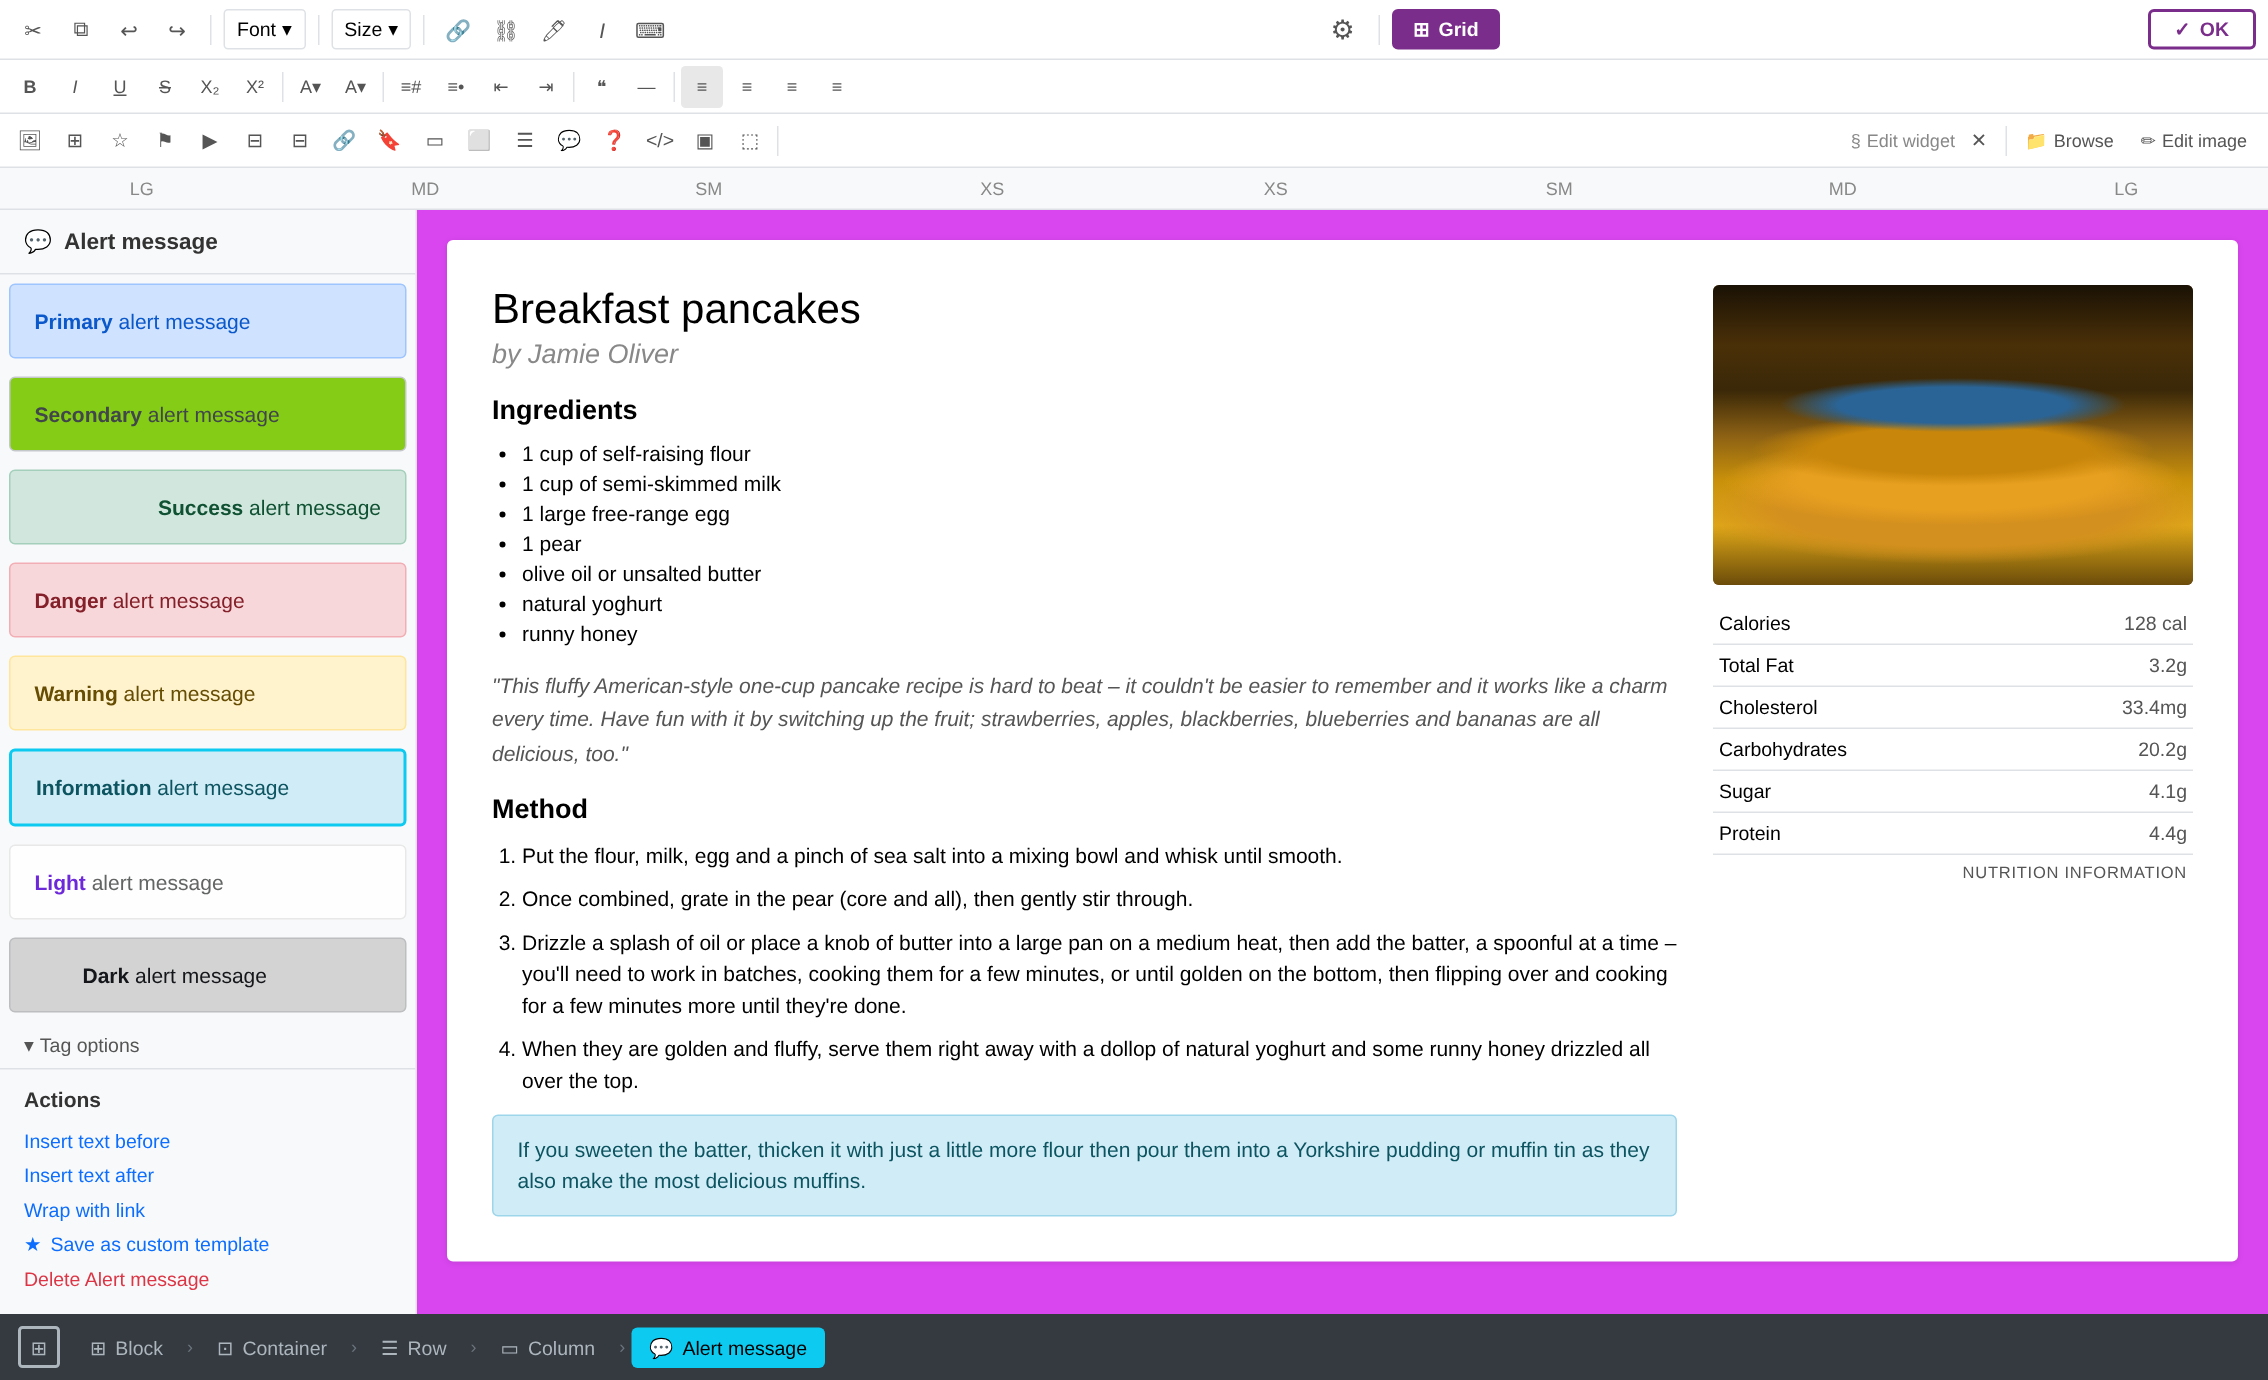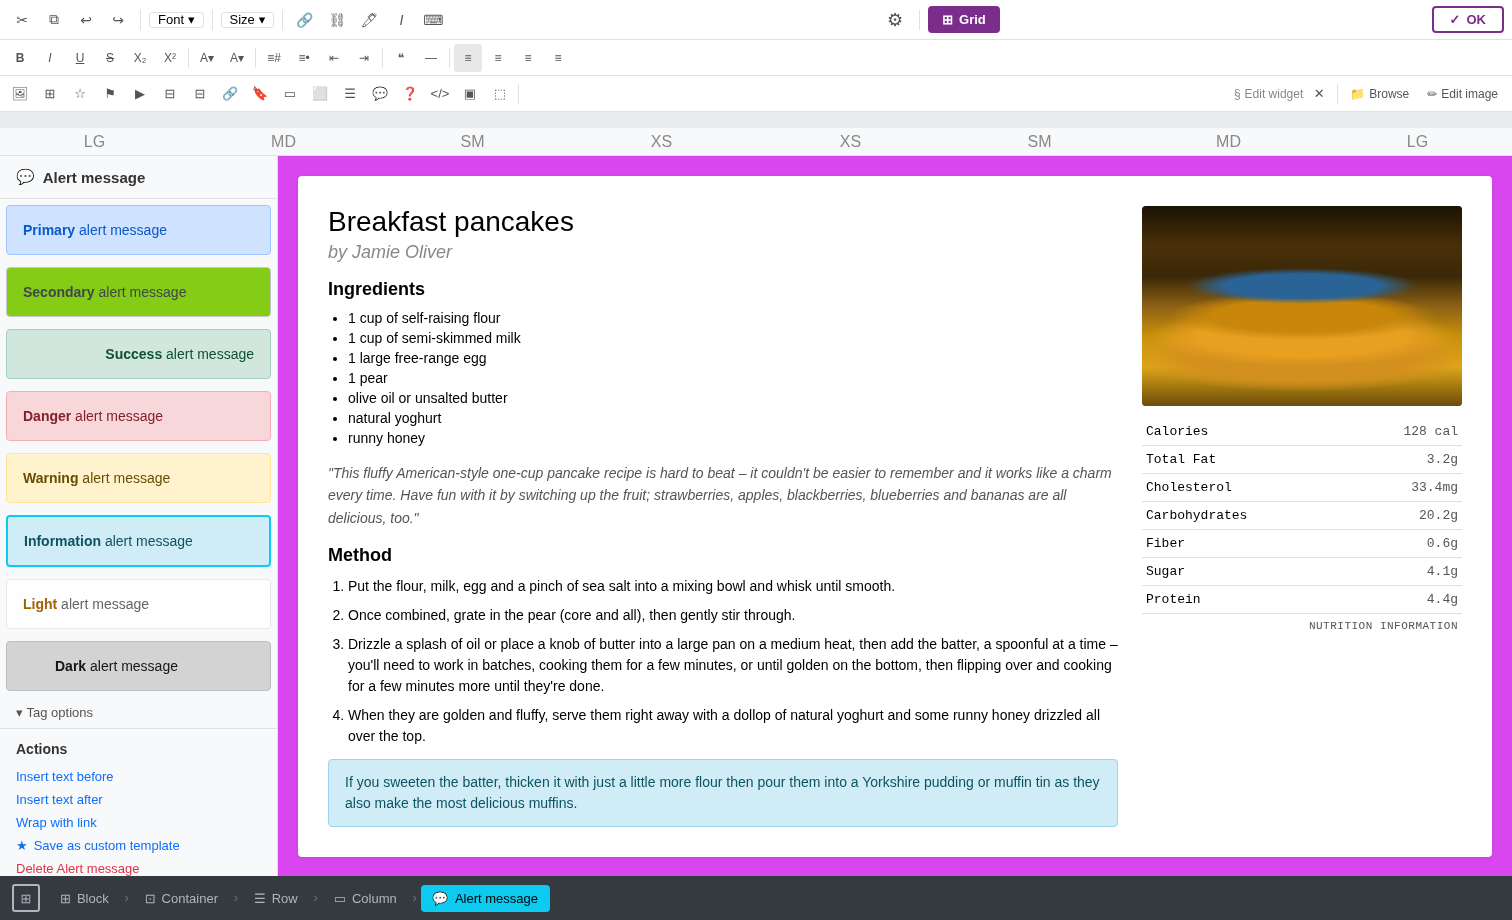--- a/index.html
+++ b/index.html
@@ -10,21 +10,21 @@
       display: flex; align-items: center; background: #fff; border-bottom: 1px solid #dee2e6;
       height: 40px; padding: 0 8px; gap: 4px; flex-shrink: 0;
     }
     .toolbar-top .t-btn {
       width: 28px; height: 28px; display: flex; align-items: center; justify-content: center;
       background: none; border: none; cursor: pointer; color: #555; font-size: 14px; border-radius: 3px;
     }
     .toolbar-top .t-sep { width: 1px; height: 20px; background: #dee2e6; margin: 0 4px; }
     .toolbar-top .t-select {
       display: flex; align-items: center; gap: 4px; border: 1px solid #dee2e6;
-      border-radius: 3px; padding: 2px 8px; cursor: pointer; background: #fff; height: 16px; font-size: 13px; justify-content: center;
+      border-radius: 3px; padding: 2px 8px; cursor: pointer; background: #fff; height: 27px; font-size: 13px; justify-content: center;
     }
     .ok-btn {
       display: flex; align-items: center; gap: 6px; background: #fff; border: 2px solid #7b2d8b;
       border-radius: 4px; padding: 4px 16px; cursor: pointer; color: #7b2d8b; font-weight: 600; font-size: 13px;
       margin-left: auto;
     }
     .grid-btn {
       display: flex; align-items: center; gap: 6px; background: #7b2d8b; border: 2px solid #7b2d8b;
       border-radius: 4px; padding: 4px 12px; cursor: pointer; color: #fff; font-weight: 600; font-size: 13px;
     }
@@ -55,21 +55,21 @@
     .toolbar-icons .edit-widget {
       display: flex; align-items: center; gap: 4px; color: #888; font-size: 12px; margin-left: auto; cursor: pointer;
     }
     .toolbar-icons .browse-btn, .toolbar-icons .edit-img-btn {
       display: flex; align-items: center; gap: 4px; color: #555; font-size: 12px; cursor: pointer; padding: 4px 8px; border-radius: 3px;
     }
 
     
     .responsive-bar {
       display: flex; align-items: center; background: #f8f9fa; border-bottom: 1px solid #dee2e6;
-      height: 28px; padding: 0 0; font-size: 16px; color: #888; flex-shrink: 0; margin-top: 16px;
+      height: 28px; padding: 0 0; font-size: 12px; color: #888; flex-shrink: 0;
     }
     .responsive-bar span { flex: 1; text-align: center; }
 
     
     .main-layout {
       display: flex; flex: 1; overflow: hidden;
     }
 
     
     .left-sidebar {
@@ -88,21 +88,21 @@
     .alert-item.secondary strong { color: #41464b; font-weight: 700; }
     .alert-item.success { background: #d1e7dd; color: #0f5132; border: 1px solid #a3cfbb; text-align: right; }
     .alert-item.success strong { color: #0f5132; font-weight: 700; }
     .alert-item.danger { background: #f8d7da; color: #842029; border: 1px solid #f1aeb5; }
     .alert-item.danger strong { color: #842029; font-weight: 700; }
     .alert-item.warning { background: #fff3cd; color: #664d03; border: 1px solid #ffe69c; }
     .alert-item.warning strong { color: #664d03; font-weight: 700; }
     .alert-item.information { background: #d0ecf7; color: #0c5460; border: 2px solid #0dcaf0; }
     .alert-item.information strong { color: #0c5460; font-weight: 700; }
     .alert-item.light { background: #fefefe; color: #636464; border: 1px solid #e8e8e8; }
-    .alert-item.light strong { color: #a16207; font-weight: 700; }
+    .alert-item.light strong { color: #6d28d9; font-weight: 700; }
     .alert-item.dark { background: #d3d3d4; color: #141619; border: 1px solid #bcbebf; padding-left: 48px; }
     .alert-item.dark strong { color: #141619; font-weight: 700; }
 
     .tag-options {
       display: flex; align-items: center; gap: 4px; padding: 8px 16px; color: #555; font-size: 13px; cursor: pointer;
     }
 
     .actions-section { padding: 12px 16px; border-top: 1px solid #dee2e6; }
     .actions-title { font-weight: 700; font-size: 14px; color: #333; margin-bottom: 8px; }
     .action-item {
@@ -138,21 +138,21 @@
       display: flex; align-items: flex-end; justify-content: center;
     }
     .pancake-visual {
       width: 100%; height: 100%;
       background: linear-gradient(to bottom, #1a1a2e 0%, #4a3728 30%, #8b6914 60%, #c8a060 80%, #e8c468 100%);
       position: relative;
     }
     .nutrition-table { width: 100%; border-collapse: collapse; font-size: 13px; }
     .nutrition-table tr { border-bottom: 1px solid #dee2e6; }
     .nutrition-table tr:last-child { border-bottom: none; }
-    .nutrition-table td { padding: 6px 4px; font-family: Liberation Mono, monospace; }
+    .nutrition-table td { padding: 6px 4px; }
     .nutrition-table td:last-child { text-align: right; color: #555; }
     .nutrition-info-label { font-size: 11px; color: #888; padding: 6px 4px; letter-spacing: 0.5px; }
 
     
     .bottom-bar {
       display: flex; align-items: center; background: #343a40; height: 44px;
       padding: 0 12px; gap: 4px; flex-shrink: 0;
     }
     .bb-item {
       display: flex; align-items: center; gap: 6px; padding: 6px 12px;
@@ -398,24 +398,20 @@
           </tr>
           <tr>
             <td>Cholesterol</td>
             <td>33.4mg</td>
           </tr>
           <tr>
             <td>Carbohydrates</td>
             <td>20.2g</td>
           </tr>
           <tr>
-            <td>Fiber</td>
-            <td>0.6g</td>
-          </tr>
-          <tr>
             <td>Sugar</td>
             <td>4.1g</td>
           </tr>
           <tr>
             <td>Protein</td>
             <td>4.4g</td>
           </tr>
           <tr>
             <td colspan="2" class="nutrition-info-label">NUTRITION INFORMATION</td>
           </tr>

